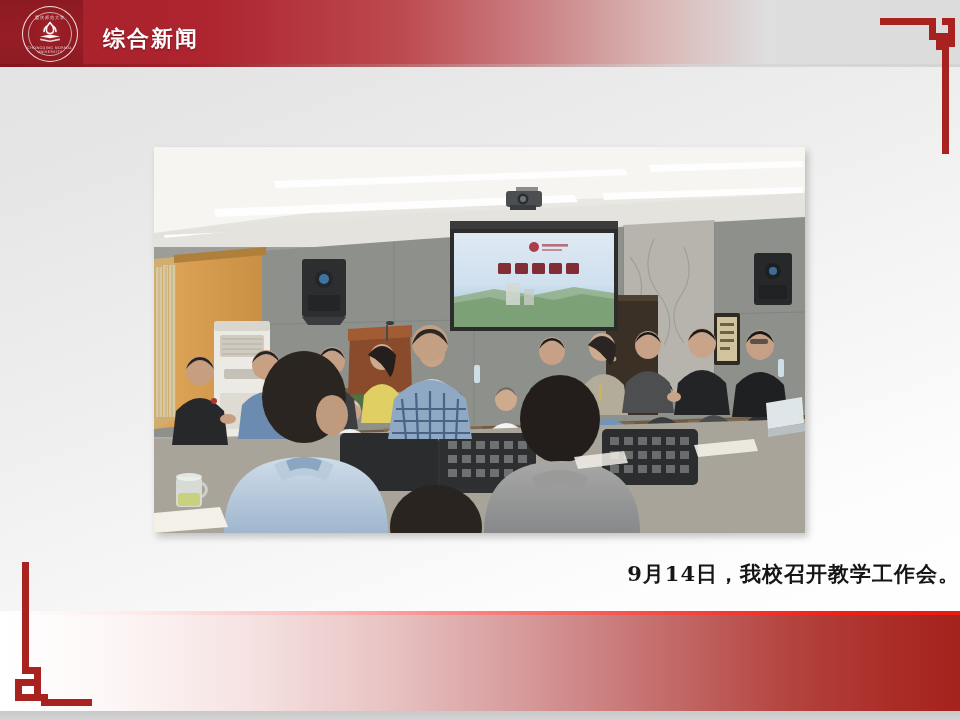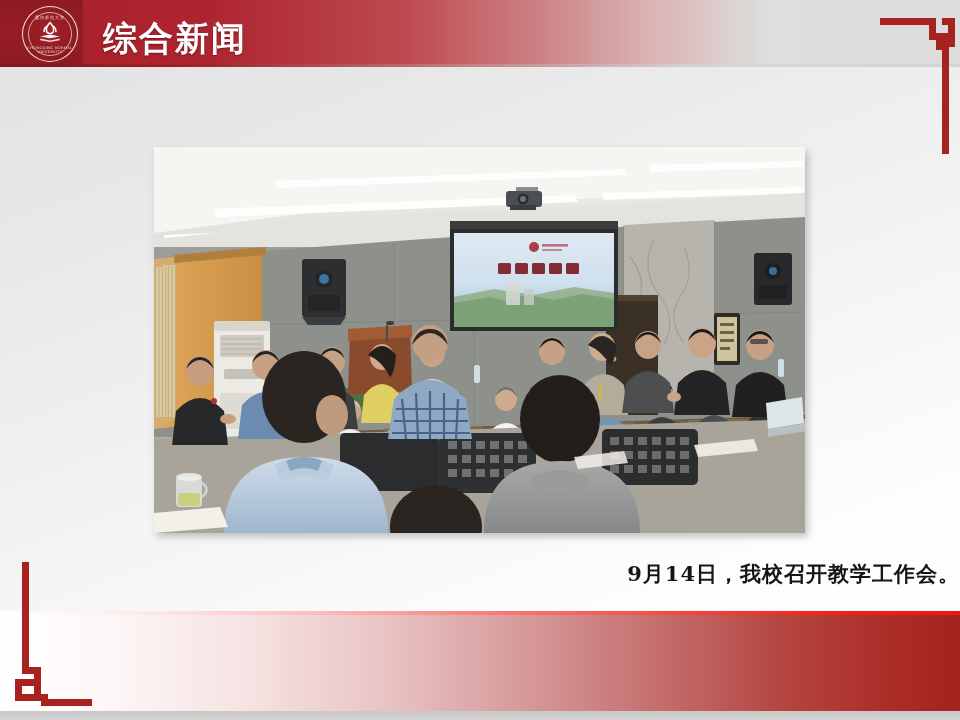--- a/index.html
+++ b/index.html
@@ -47,21 +47,21 @@
   #logo .rim-text-bot { bottom:7px; font-size:3.4px; letter-spacing:.5px; }
   #logo .emblem {
     position:absolute; left:50%; top:46%; transform:translate(-50%,-50%);
     width:26px; height:24px;
   }
   #logo .emblem svg { width:26px; height:24px; display:block; }
 
   #header-title {
     position:absolute; left:103px; top:0; height:77px;
     display:flex; align-items:center;
-    color:#ffffff; font-size:34px; font-weight:bold; letter-spacing:2px;
+    color:#ffffff; font-size:22px; font-weight:bold; letter-spacing:2px;
     text-shadow:0 1px 2px rgba(70,0,6,.55);
     font-family:"DejaVu Sans","Liberation Sans",sans-serif;
   }
 
   
   .ornament { position:absolute; pointer-events:none; }
   #ornament-top-right { right:0px; top:9px; width:80px; height:145px; }
   #ornament-bottom-left { left:12px; bottom:8px; width:80px; height:150px; }
   .ornament svg { display:block; width:100%; height:100%; }
 

